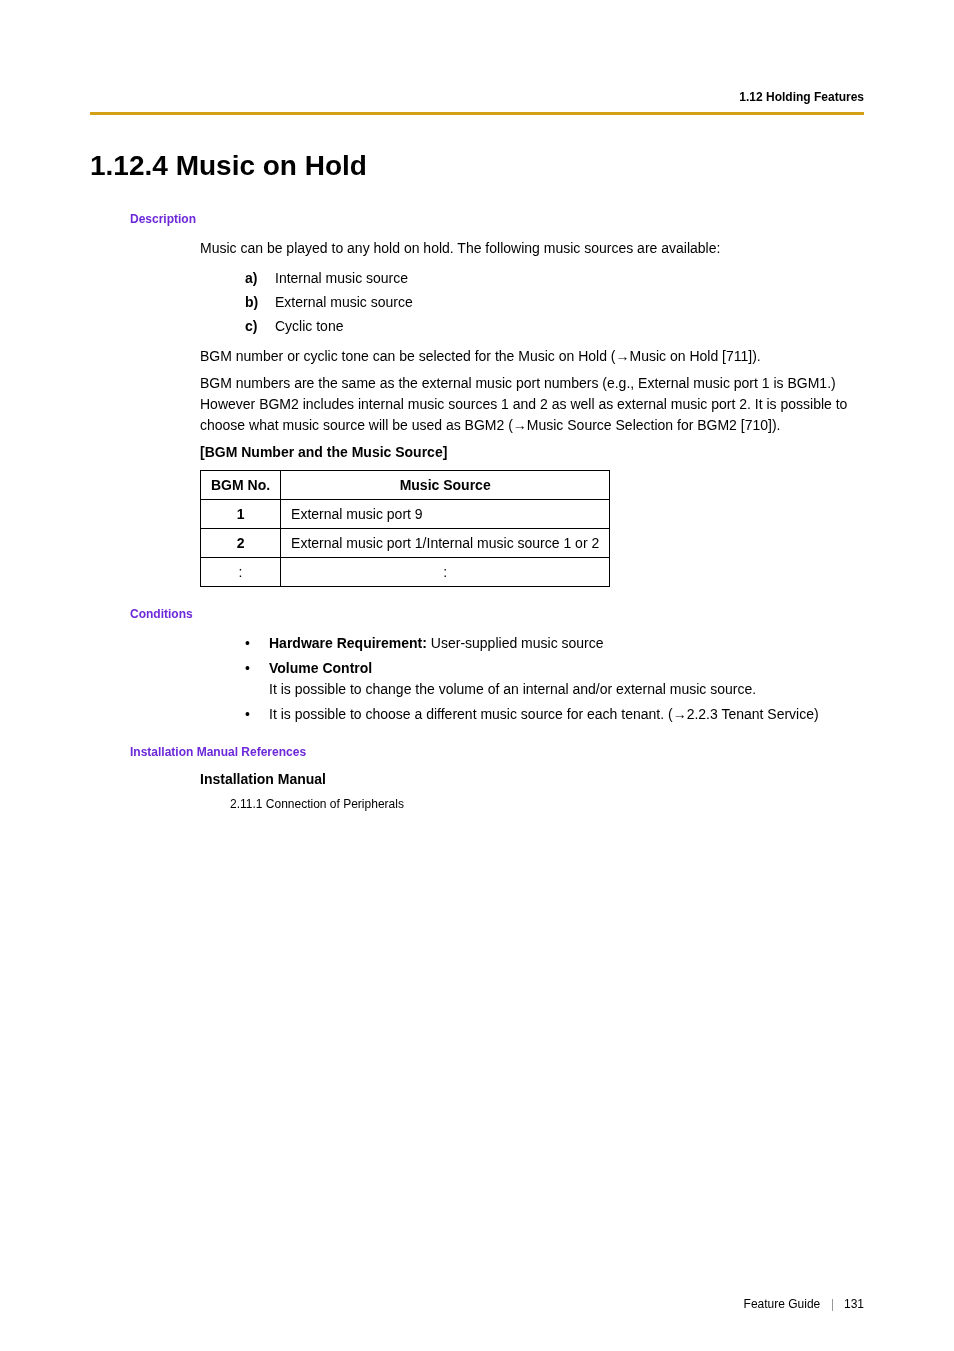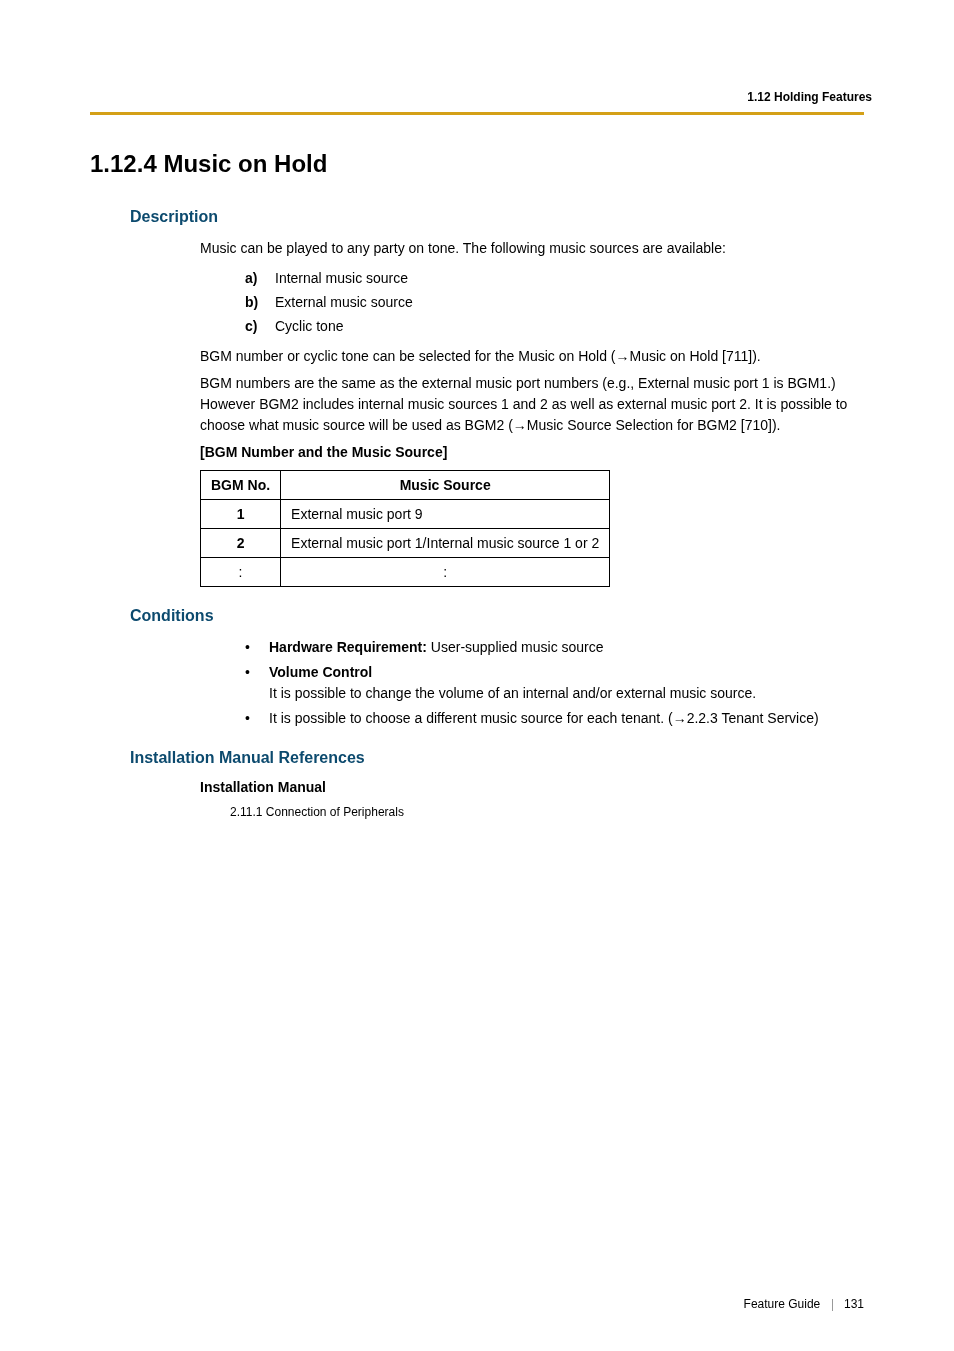--- a/index.html
+++ b/index.html
@@ -11,41 +11,41 @@
       font-family: Arial, Helvetica, sans-serif;
       width: 954px;
       height: 1351px;
       background: #fff;
       position: relative;
       padding: 90px 90px 40px 90px;
     }
     .header-right {
       position: absolute;
       top: 90px;
-      right: 82px;
+      right: 90px;
       font-size: 12px;
       font-weight: bold;
     }
     .header-divider {
       position: absolute;
       top: 112px;
       left: 90px;
       right: 90px;
       height: 3px;
       background: #d4a017;
     }
     .page-title {
-      font-size: 24px;
+      font-size: 28px;
       font-weight: bold;
       margin-top: 60px;
       margin-bottom: 30px;
     }
     .section-title {
-      color: #0c4a6e;
-      font-size: 16px;
+      color: #6d28d9;
+      font-size: 12px;
       font-weight: bold;
       margin-left: 40px;
       margin-top: 20px;
       margin-bottom: 12px;
     }
     .content-block {
       margin-left: 110px;
       margin-right: 0;
     }
     .body-text {
@@ -142,21 +142,21 @@
 </head>
 <body>
 
 <div class="header-right">1.12 Holding Features</div>
 <div class="header-divider"></div>
 
 <h1 class="page-title">1.12.4  Music on Hold</h1>
 
 <h2 class="section-title">Description</h2>
 <div class="content-block">
-  <p class="body-text">Music can be played to any party on tone. The following music sources are available:</p>
+  <p class="body-text">Music can be played to any hold on hold. The following music sources are available:</p>
   <div class="ordered-list">
     <div class="ordered-item">
       <span class="list-marker">a)</span>
       <span>Internal music source</span>
     </div>
     <div class="ordered-item">
       <span class="list-marker">b)</span>
       <span>External music source</span>
     </div>
     <div class="ordered-item">

